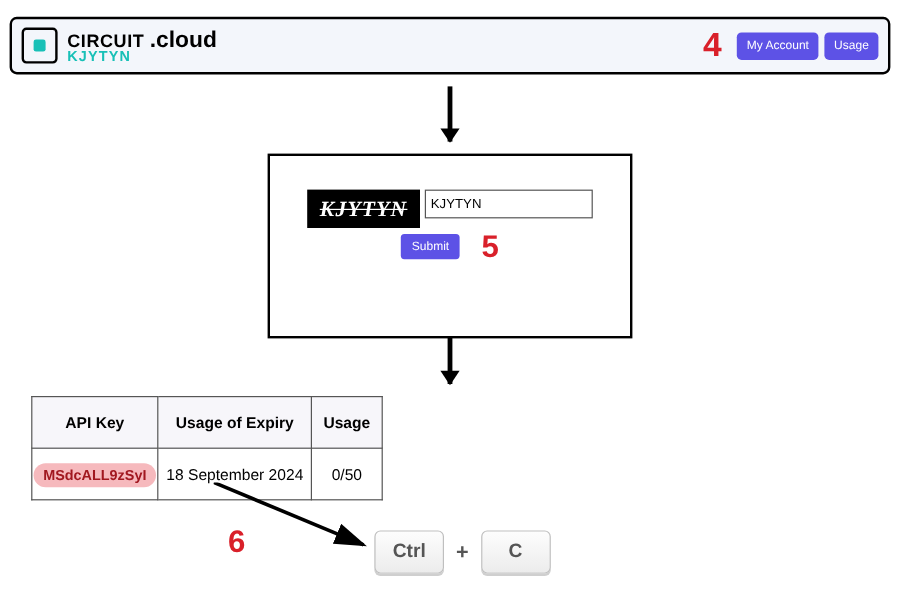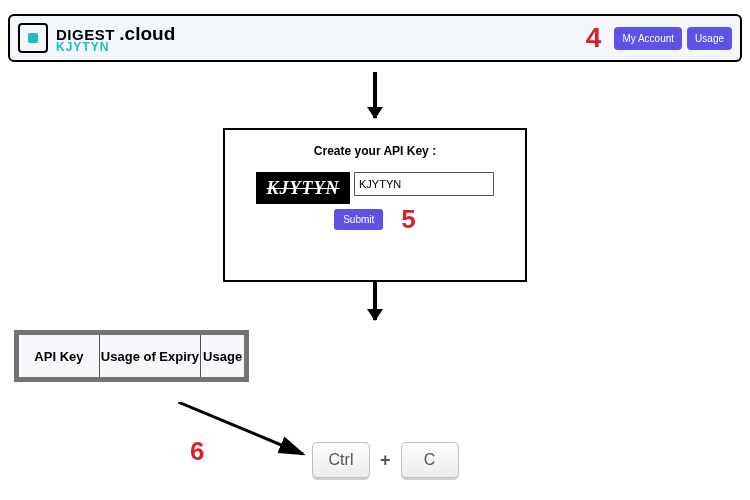--- a/index.html
+++ b/index.html
@@ -48,66 +48,65 @@
     font-style:italic;font-weight:700;font-size:18px;letter-spacing:1px;
     display:flex;align-items:center;justify-content:center;text-decoration:line-through;
   }
   .captcha-input{width:130px;height:18px;border:1px solid #555;font-size:11px;padding:2px 4px;margin-left:4px}
   .submit-row{display:flex;align-items:center;justify-content:center}
   .submit-btn{background:#5d52e6;color:#fff;border:none;border-radius:3px;
     font-size:10px;padding:5px 9px;cursor:pointer}
   .step5{font-weight:900;color:#d9202a;font-size:26px;margin-left:18px}
 
   .table{
-    position:absolute;top:330px;left:14px;right:14px;
-    border:5px solid #737373;border-collapse:collapse;font-size:13px}
+    position:absolute;top:330px;left:26px;right:14px;
+    border:1px solid #737373;border-collapse:collapse;font-size:13px}
   .table th,.table td{border:1px solid #555;text-align:center}
   .table th{background:#f7f6fa;height:40px;font-weight:700}
   .table td{height:40px}
   .apikey-pill{background:#f6b9bd;color:#a11820;font-weight:700;
     padding:3px 8px;border-radius:10px;font-size:12px}
 
   .step6{position:absolute;left:190px;top:436px;font-weight:900;color:#d9202a;font-size:26px}
 
   .key-row{position:absolute;left:312px;top:442px;display:flex;align-items:center}
   .key{
     border:1px solid #bfbfbf;background:linear-gradient(#fdfdfd,#ececec);
     border-radius:5px;min-width:36px;height:34px;padding:0 10px;
     display:flex;align-items:center;justify-content:center;
-    font-weight:400;color:#555;font-size:16px;box-shadow:0 2px 0 #cfcfcf}
+    font-weight:700;color:#555;font-size:16px;box-shadow:0 2px 0 #cfcfcf}
   .plus{margin:0 10px;font-weight:700;color:#555;font-size:18px}
 
   .diag-arrow{position:absolute;left:178px;top:402px;width:140px;height:60px}
 </style>
 </head>
 <body>
 
 <div class="topbar">
   <div class="logo-wrap">
     <div class="logo-chip"></div>
     <div class="logo-txt">
       <div>
-        <span class="logo-line1">DIGEST</span>
+        <span class="logo-line1">CIRCUIT</span>
         <span class="logo-cloud">.cloud</span>
       </div>
       <div class="logo-line2">KJYTYN</div>
     </div>
   </div>
   <div class="spacer"></div>
   <div class="step-num">4</div>
   <button class="btn">My Account</button>
   <button class="btn">Usage</button>
 </div>
 
 <div class="arrow-v" style="top:72px;height:46px">
     <div class="head"></div>
   </div>
 
 <div class="panel">
-  <div class="panel-title">Create your API Key :</div>
   <div class="captcha-row">
     <div class="captcha-img">KJYTYN</div>
     <input class="captcha-input" value="KJYTYN" style="">
   </div>
   <div class="submit-row">
     <button class="submit-btn">Submit</button>
     <div class="step5">5</div>
   </div>
 </div>
 
@@ -115,20 +114,25 @@
     <div class="head"></div>
   </div>
 
 <table class="table">
   <tbody>
       <tr>
     <th style="width:36%">API Key</th>
     <th style="width:44%">Usage of Expiry</th>
     <th style="width:20%">Usage</th>
   </tr>
+  <tr>
+    <td><span class="apikey-pill">MSdcALL9zSyI</span></td>
+    <td>18 September 2024</td>
+    <td>0/50</td>
+  </tr>
 </tbody>
   </table>
 
 <div class="step6">6</div>
 <svg class="diag-arrow">
   <defs>
       <marker id="ah" markerWidth="10" markerHeight="10" refX="8" refY="3" orient="auto">
     <path d="M0,0 L0,6 L9,3 z" fill="#000"></path>
       </marker>
     </defs>

